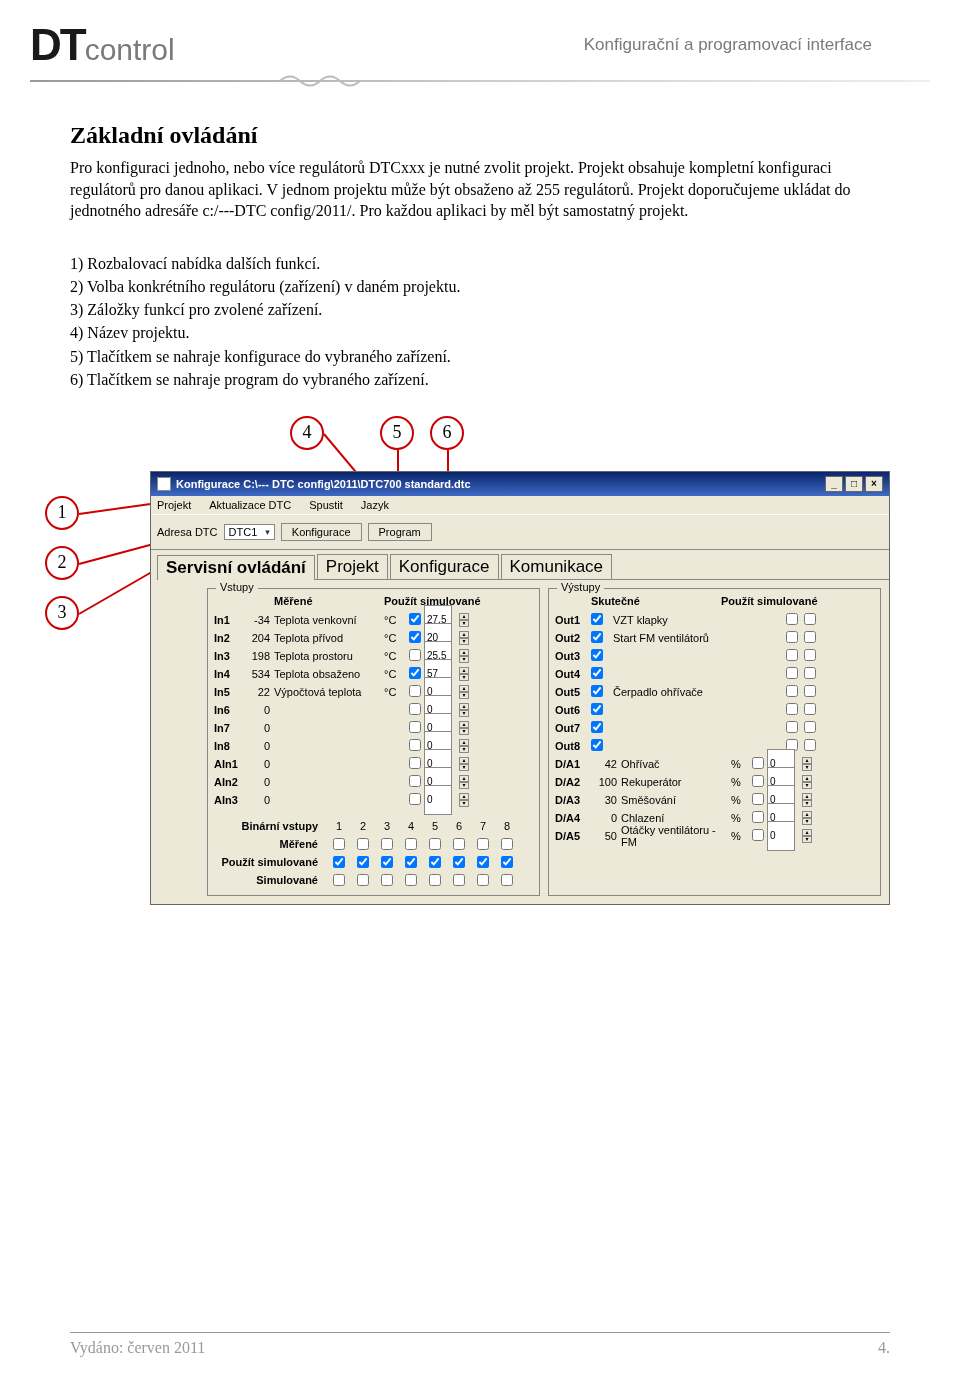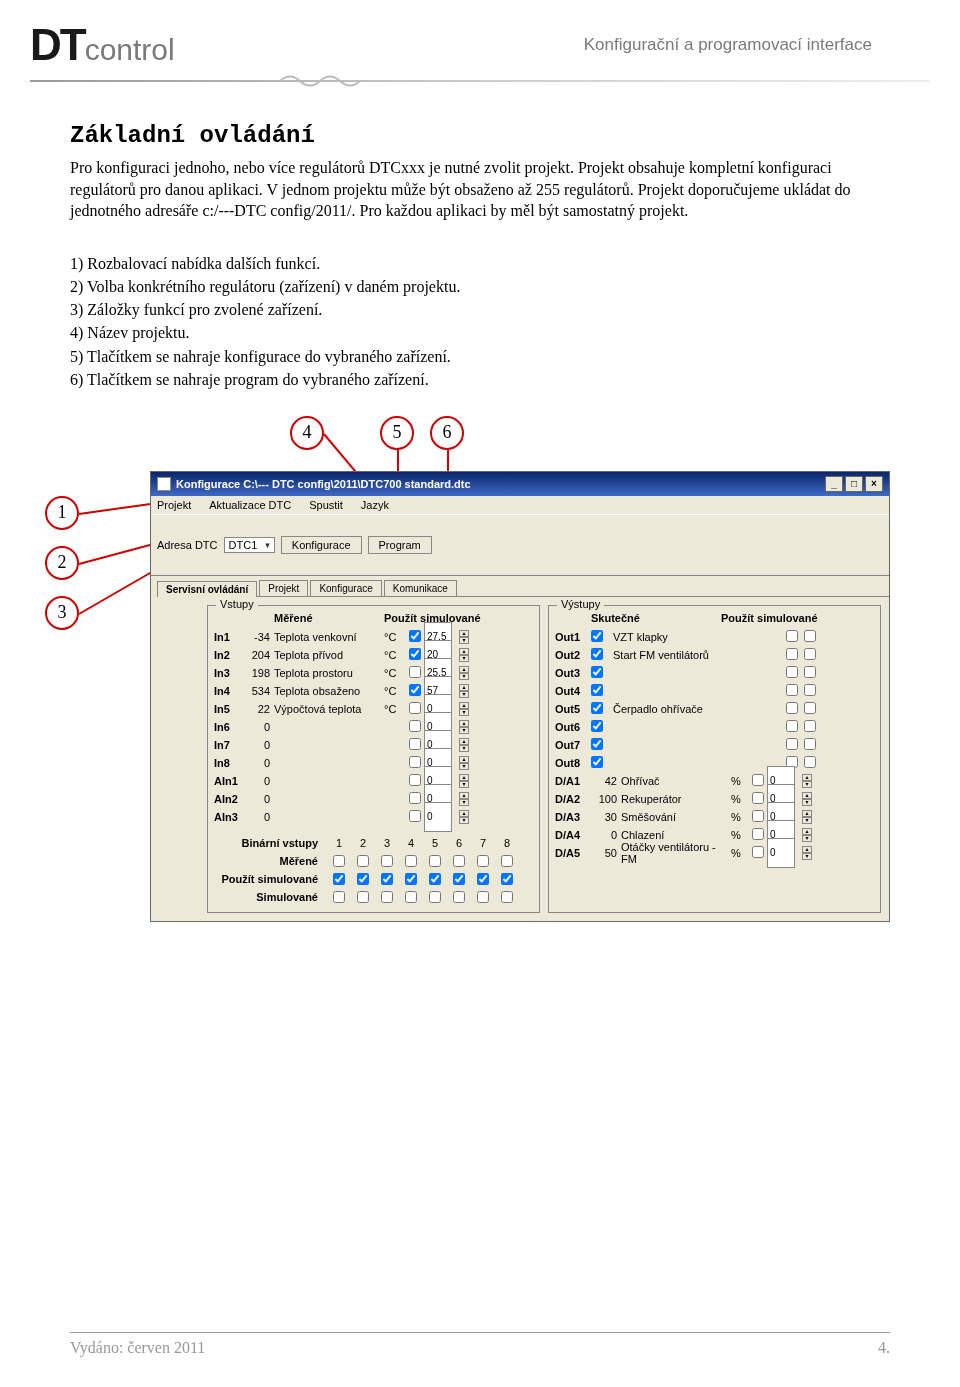--- a/index.html
+++ b/index.html
@@ -5,41 +5,41 @@
 * { box-sizing: border-box; margin: 0; padding: 0; }
 body { font-family: "Times New Roman", serif; font-size: 16px; color: #000; background: #fff; width: 960px; margin: 0 auto; position: relative; min-height: 1387px; }
 .header { display: flex; align-items: center; justify-content: space-between; padding: 20px 88px 10px 30px; position: relative; }
 .logo-area { display: flex; align-items: baseline; }
 .logo-dt { font-family: Arial, sans-serif; font-size: 44px; font-weight: bold; color: #1a1a1a; letter-spacing: -2px; }
 .logo-control { font-family: Arial, sans-serif; font-size: 30px; color: #7a7a7a; font-weight: normal; }
 .header-sub { font-family: Arial, sans-serif; color: #7a7a7a; font-size: 17px; }
 .hr-line { height: 2px; background: linear-gradient(to right, #999 0%, #ccc 50%, #eee 100%); margin: 0 30px 0 30px; position: relative; }
 .wavy { position: absolute; left: 250px; top: -6px; width: 80px; height: 14px; }
 .content { padding: 40px 70px 20px 70px; }
-h2 { font-family: Liberation Mono, monospace; font-size: 24px; font-weight: bold; margin-bottom: 8px; }
+h2 { font-family: Liberation Serif, serif; font-size: 24px; font-weight: bold; margin-bottom: 8px; }
 .para { font-size: 16px; line-height: 1.35; margin-bottom: 30px; }
 .list { margin-bottom: 30px; }
 .list div { font-size: 16px; line-height: 1.45; }
 .diagram-wrap { position: relative; margin: 10px 0 0 -20px; }
 .callout { position: absolute; width: 34px; height: 34px; border: 2px solid #c00; border-radius: 50%; background: #fff; color: #000; font-size: 18px; display: flex; align-items: center; justify-content: center; font-family: "Times New Roman", serif; }
 .callout-line { position: absolute; background: #c00; height: 2px; transform-origin: left center; }
 .win { position: relative; margin-left: 100px; width: 740px; font-family: Tahoma, sans-serif; font-size: 11px; color: #000; border: 1px solid #666; background: #ece9d8; }
 .titlebar { background: linear-gradient(to bottom, #0a246a, #3f6ac5); color: #fff; font-weight: bold; padding: 4px 6px; display: flex; align-items: center; justify-content: space-between; }
 .titlebar-left { display: flex; align-items: center; gap: 5px; }
 .winicon { width: 14px; height: 14px; background: #fff; border: 1px solid #888; }
 .winbtns { display: flex; gap: 2px; }
 .winbtn { width: 18px; height: 16px; background: #ece9d8; border: 1px solid #666; font-size: 10px; line-height: 14px; text-align: center; color: #000; font-weight: bold; }
 .menubar { background: #ece9d8; padding: 3px 6px; display: flex; gap: 18px; }
-.toolbar { background: #ece9d8; padding: 21px 6px; display: flex; align-items: center; gap: 6px; border-top: 1px solid #fff; border-bottom: 1px solid #888; }
+.toolbar { background: #ece9d8; padding: 8px 6px; display: flex; align-items: center; gap: 6px; border-top: 1px solid #fff; border-bottom: 1px solid #888; }
 .tb-label { }
 .tb-select { background: #fff; border: 1px solid #888; padding: 1px 4px; display: flex; align-items: center; gap: 8px; }
 .tb-select::after { content: "▾"; font-size: 9px; color: #333; }
 .tb-btn { background: #ece9d8; border: 1px solid #888; padding: 2px 10px; }
 .tabs { display: flex; padding: 4px 6px 0 6px; gap: 2px; }
-.tab { background: #ece9d8; border: 1px solid #888; border-bottom: none; padding: 2px 8px; font-size: 10px; }
+.tab { background: #ece9d8; border: 1px solid #888; border-bottom: none; padding: 2px 8px; font-size: 17px; }
 .tab.active { background: #ece9d8; font-weight: bold; position: relative; top: 1px; }
 .panel { background: #ece9d8; border-top: 1px solid #888; padding: 8px; display: flex; gap: 8px; margin-left: 48px; }
 .group { border: 1px solid #888; padding: 6px; position: relative; flex: 1; }
 .group-title { position: absolute; top: -8px; left: 8px; background: #ece9d8; padding: 0 4px; font-size: 11px; }
 .cols-header { display: flex; font-weight: bold; font-size: 11px; margin-bottom: 4px; }
 .row { display: flex; align-items: center; height: 18px; font-size: 11px; }
 .c-name { width: 30px; font-weight: bold; }
 .c-val { width: 30px; text-align: right; padding-right: 4px; }
 .c-desc { width: 110px; }
 .c-unit { width: 22px; }

